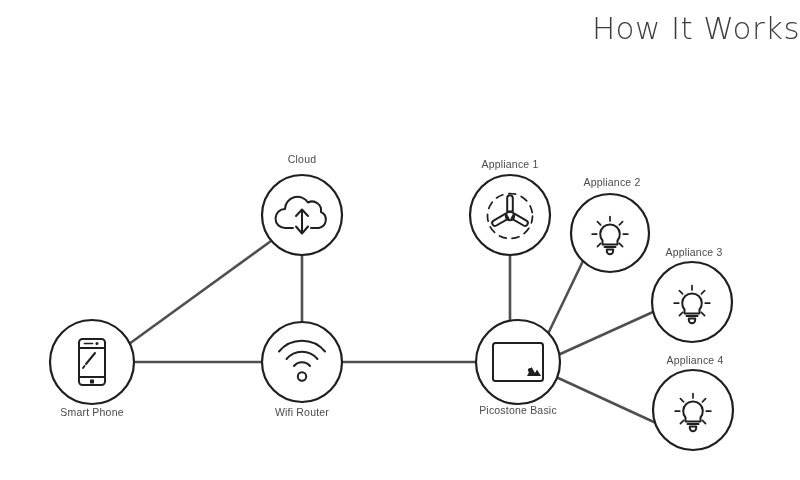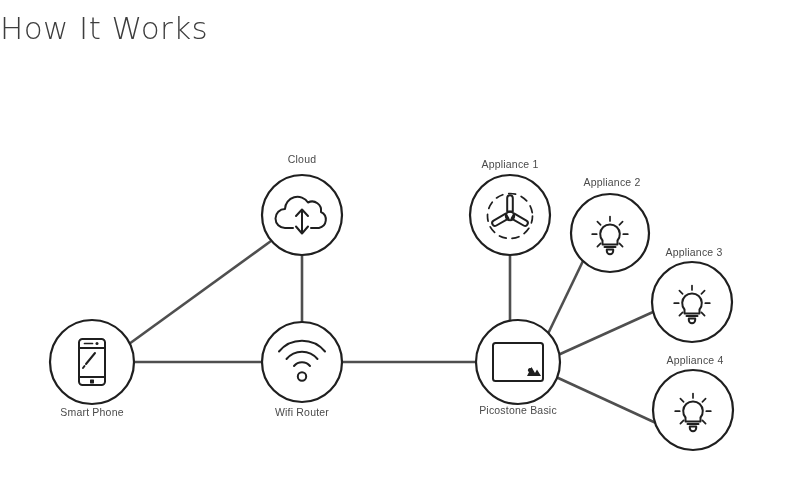--- a/index.html
+++ b/index.html
@@ -20,21 +20,21 @@
     position: relative;
     width: 800px;
     height: 480px;
     background: #ffffff;
   }
   #page-title {
     position: absolute;
     top: 10px;
     left: 0;
     width: 800px;
-    text-align: left;
+    text-align: right;
     font-size: 31px;
     font-weight: 300;
     letter-spacing: 0.4px;
     color: #3d3d3d;
     font-family: "DejaVu Sans", "Liberation Sans", sans-serif;
   }
   #diagram {
     position: absolute;
     top: 0;
     left: 0;

